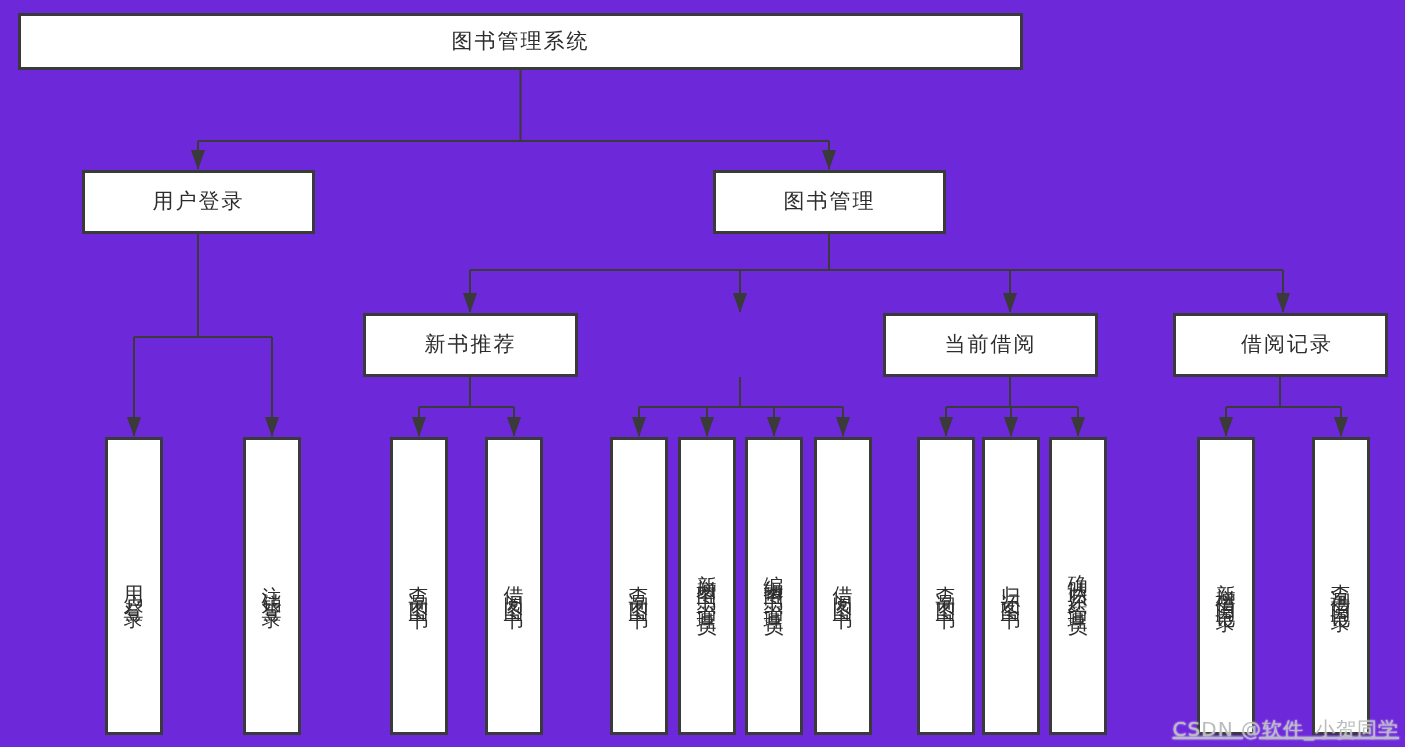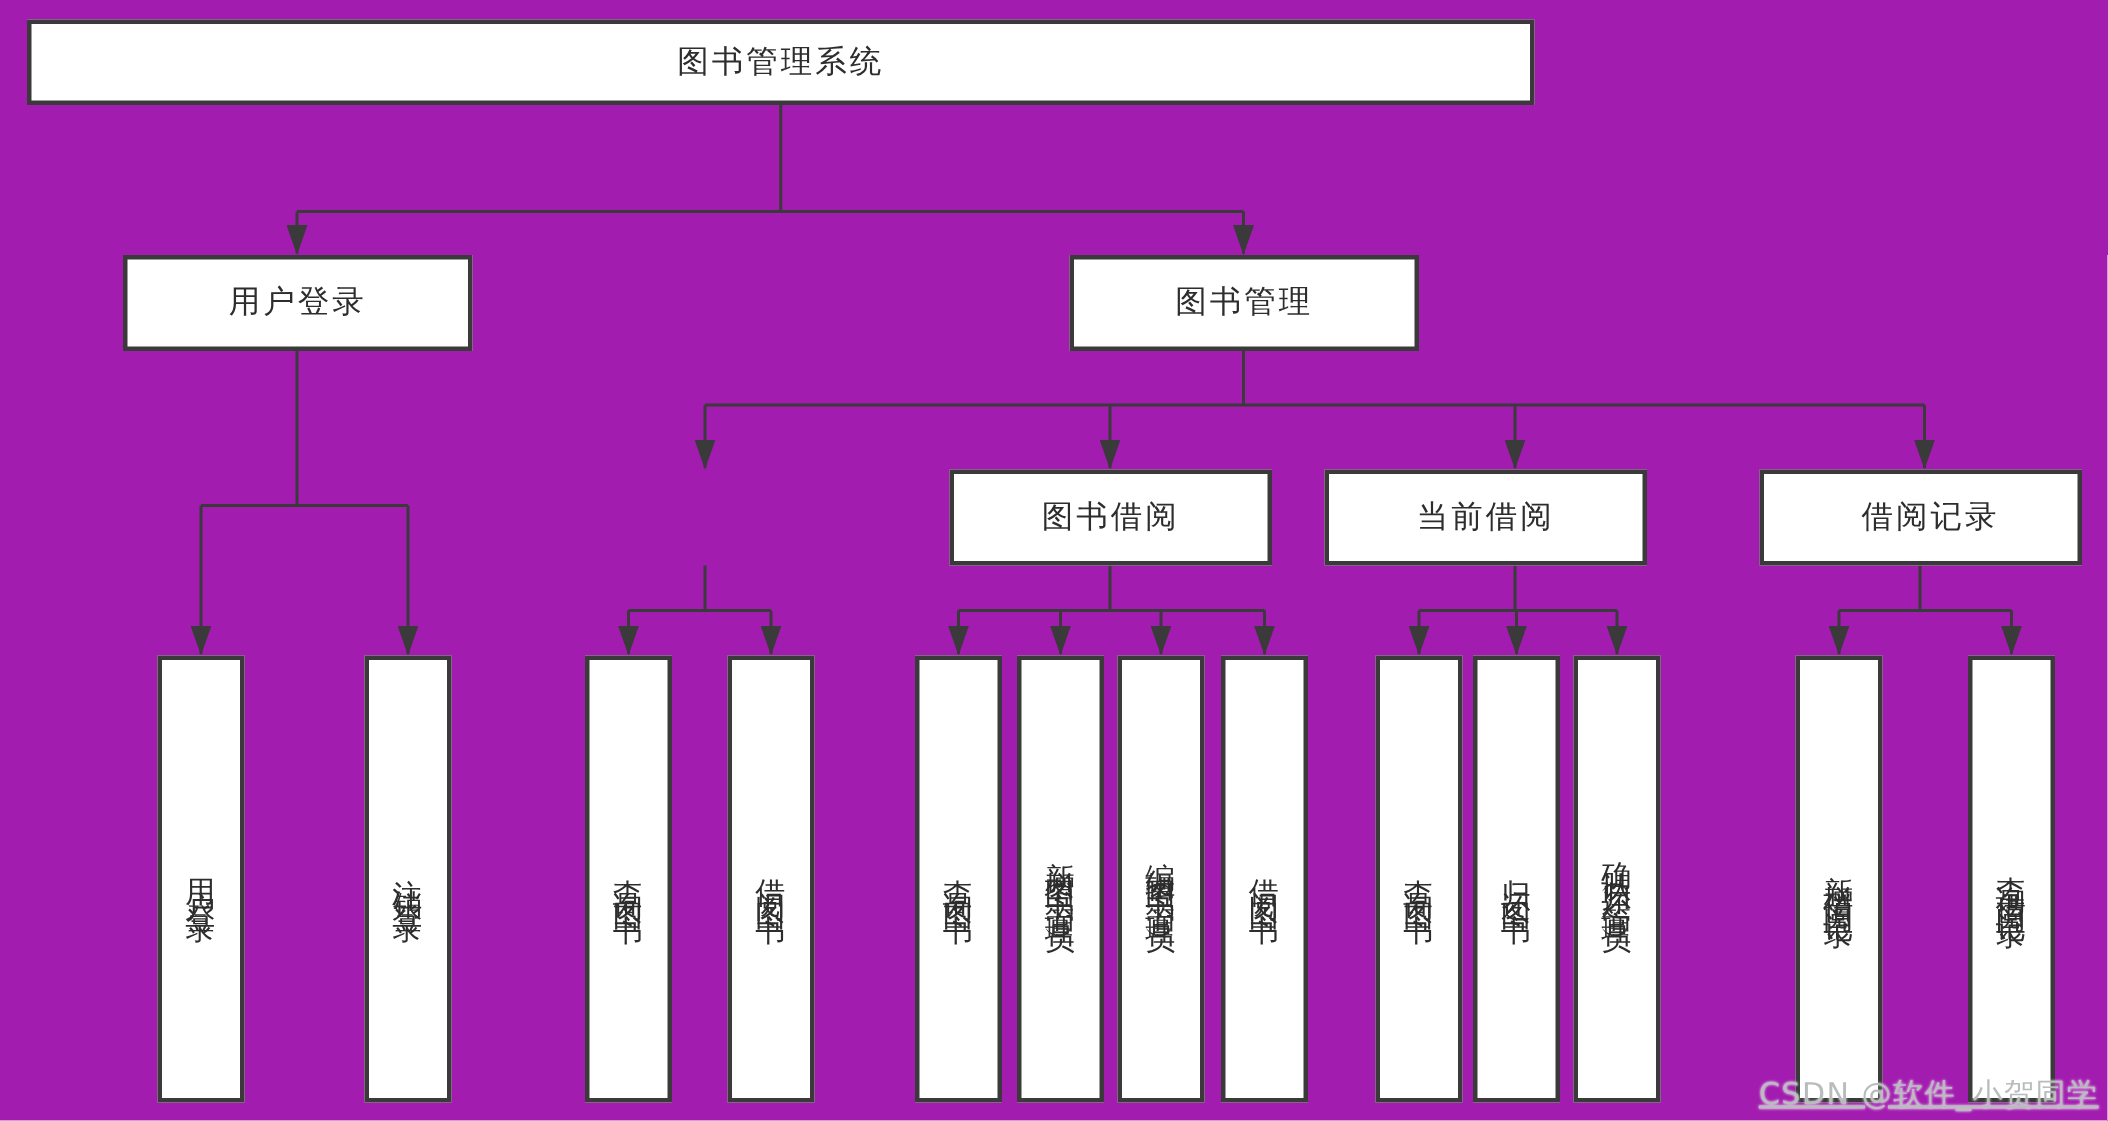--- a/index.html
+++ b/index.html
@@ -1,19 +1,19 @@
 <!DOCTYPE html>
 <html><head>
 <meta charset="utf-8">
 <style>
   html,body{margin:0;padding:0;background:#ffffff;}
   .stage{
     position:relative;
     width:1405px;height:747px;
-    background:#a21caf;
+    background:#6d28d9;
     font-family:"DejaVu Sans",sans-serif;
     color:#2d2d2d;
     overflow:hidden;
   }
   .stage svg.connectors{
     position:absolute;left:0;top:0;width:1405px;height:747px;
     pointer-events:none;
   }
   .box{
     position:absolute;
@@ -111,21 +111,21 @@
       <path d="M1226,407 V436" marker-end="url(#arw)"></path>
       <path d="M1341,407 V436" marker-end="url(#arw)"></path>
     </g>
   </svg>
 
   <div class="box hbox root">图书管理系统</div>
 
   <div class="box hbox n-userlogin">用户登录</div>
   <div class="box hbox n-bookmgmt">图书管理</div>
 
-  <div class="box hbox n-l3 n-borrowing">图书借阅</div>
+  <div class="box hbox n-l3 n-newbook">新书推荐</div>
   <div class="box hbox n-l3 n-current">当前借阅</div>
   <div class="box hbox n-l3 n-records">借阅记录</div>
 
   <div class="box leaf" style="left:105px">用户登录</div>
   <div class="box leaf" style="left:243px">注销登录</div>
 
   <div class="box leaf" style="left:390px">查询图书</div>
   <div class="box leaf" style="left:485px">借阅图书</div>
 
   <div class="box leaf" style="left:610px">查询图书</div>

